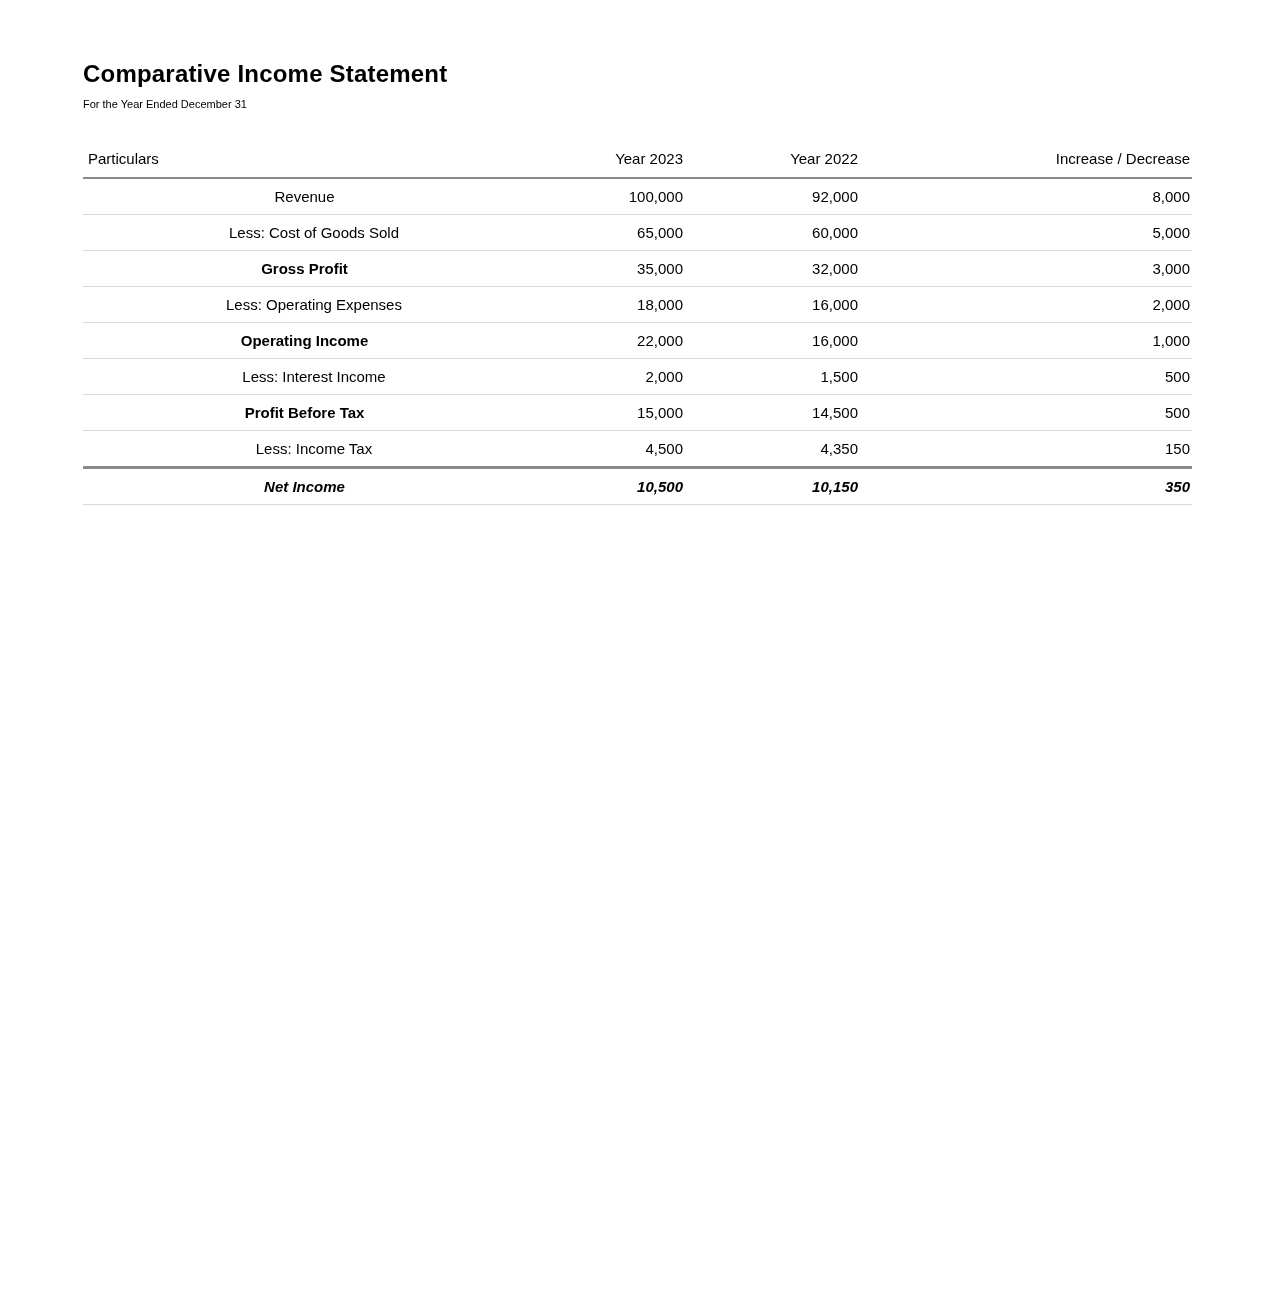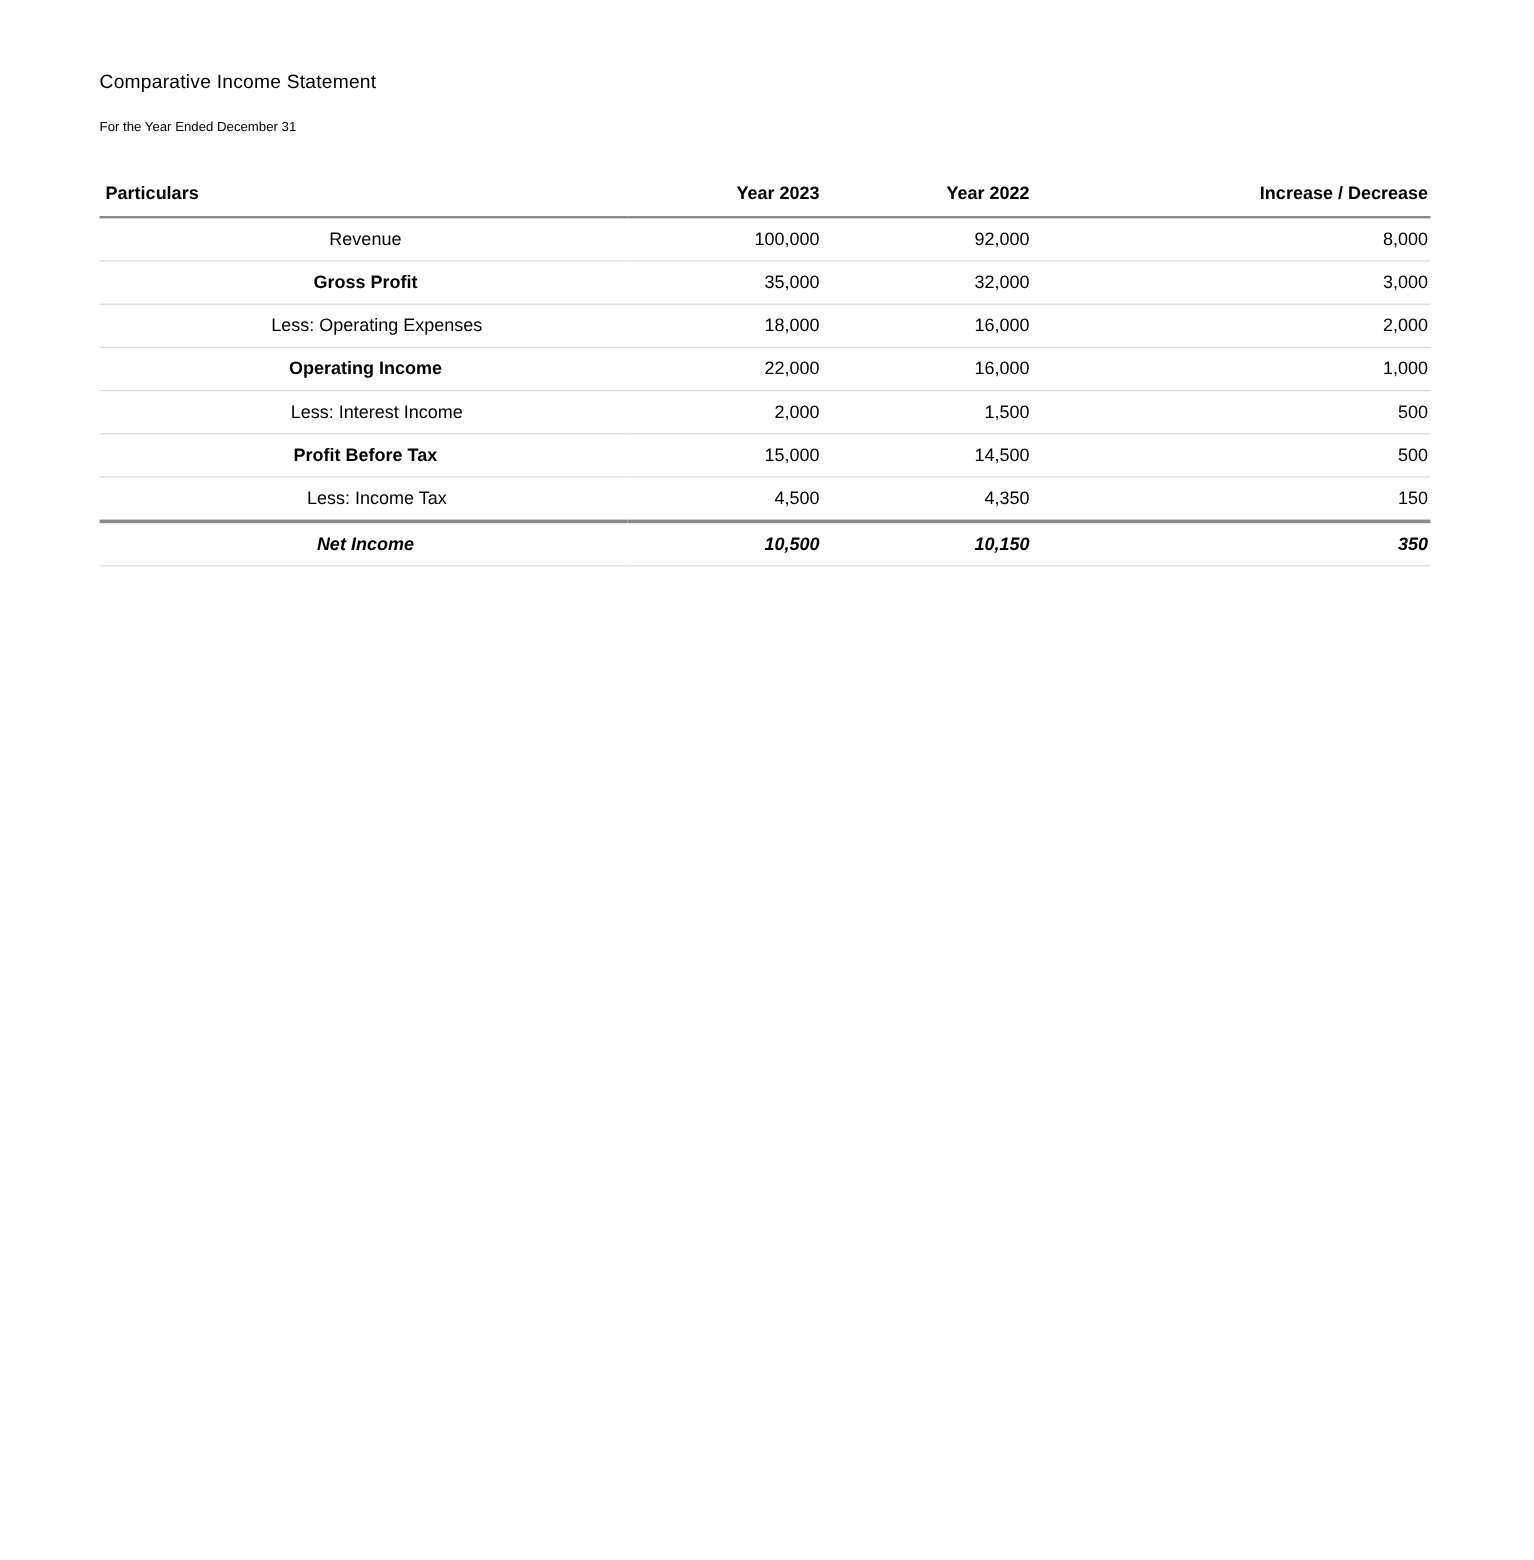--- a/index.html
+++ b/index.html
@@ -11,44 +11,44 @@
   }
   body {
     width: 1278px;
     height: 1300px;
     overflow: hidden;
   }
   .page {
     padding: 60px 86px 0 83px;
   }
   .doc-title {
-    font-size: 16px;
-    font-weight: normal;
+    font-size: 24px;
+    font-weight: bold;
     line-height: 1.15;
-    margin: 0 0 22px 0;
+    margin: 0 0 10px 0;
     letter-spacing: 0.2px;
   }
   .doc-subtitle {
     font-size: 11px;
     margin: 0;
     line-height: 1.2;
   }
   table.statement {
     border-collapse: collapse;
     table-layout: fixed;
     width: 1109px;
     margin-top: 31px;
     font-size: 15px;
   }
   col.c-label  { width: 440px; }
   col.c-y2023  { width: 162px; }
   col.c-y2022  { width: 175px; }
   col.c-change { width: 332px; }
   th {
-    font-weight: bold;
+    font-weight: normal;
     text-align: right;
     padding: 8px 2px 10px 2px;
     border-bottom: 2px solid #8a8a8a;
     white-space: nowrap;
   }
   th.left {
     text-align: left;
     padding-left: 5px;
   }
   td {
@@ -96,20 +96,26 @@
         <th>Increase / Decrease</th>
       </tr>
     </thead>
     <tbody>
       <tr>
         <td class="label">Revenue</td>
         <td>100,000</td>
         <td>92,000</td>
         <td>8,000</td>
       </tr>
+      <tr class="indent">
+        <td class="label">Less: Cost of Goods Sold</td>
+        <td>65,000</td>
+        <td>60,000</td>
+        <td>5,000</td>
+      </tr>
       <tr class="subtotal">
         <td class="label">Gross Profit</td>
         <td>35,000</td>
         <td>32,000</td>
         <td>3,000</td>
       </tr>
       <tr class="indent">
         <td class="label">Less: Operating Expenses</td>
         <td>18,000</td>
         <td>16,000</td>

